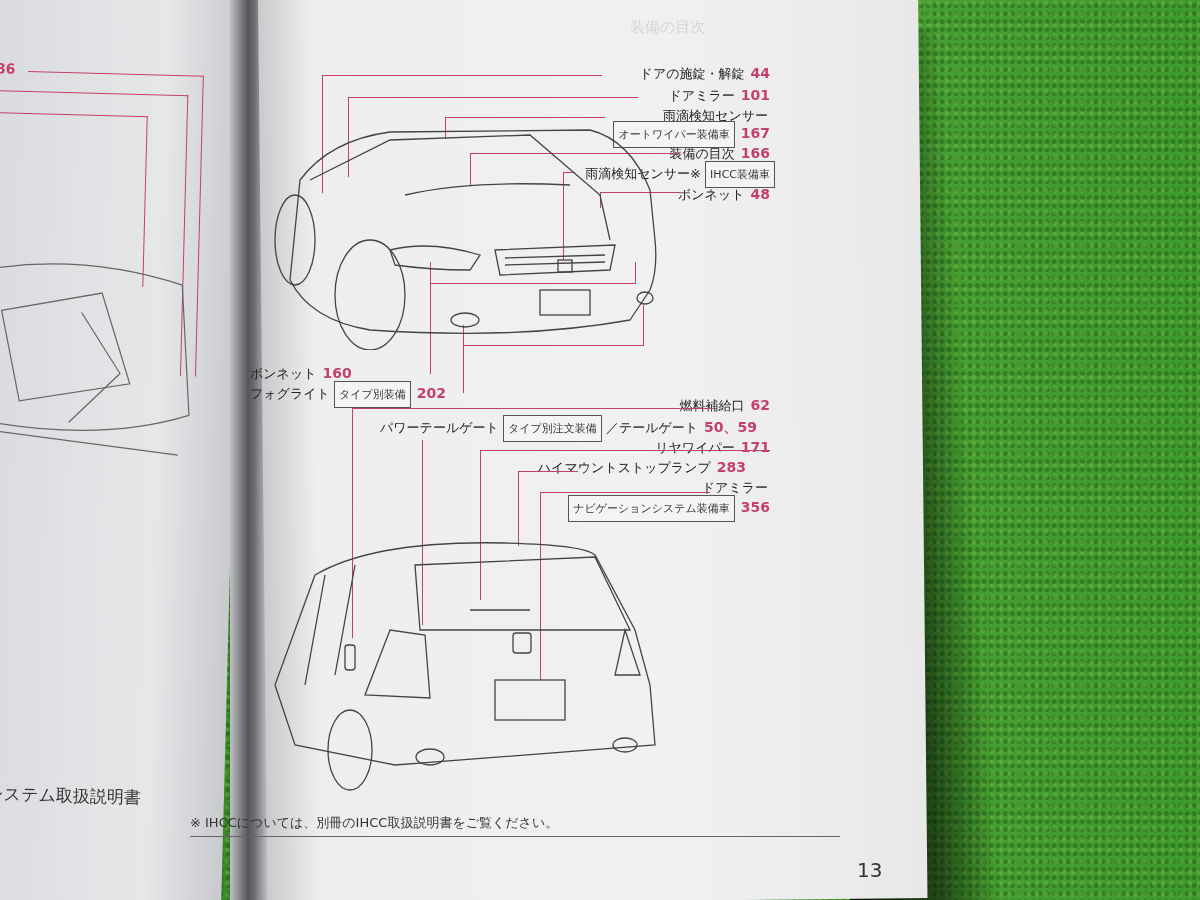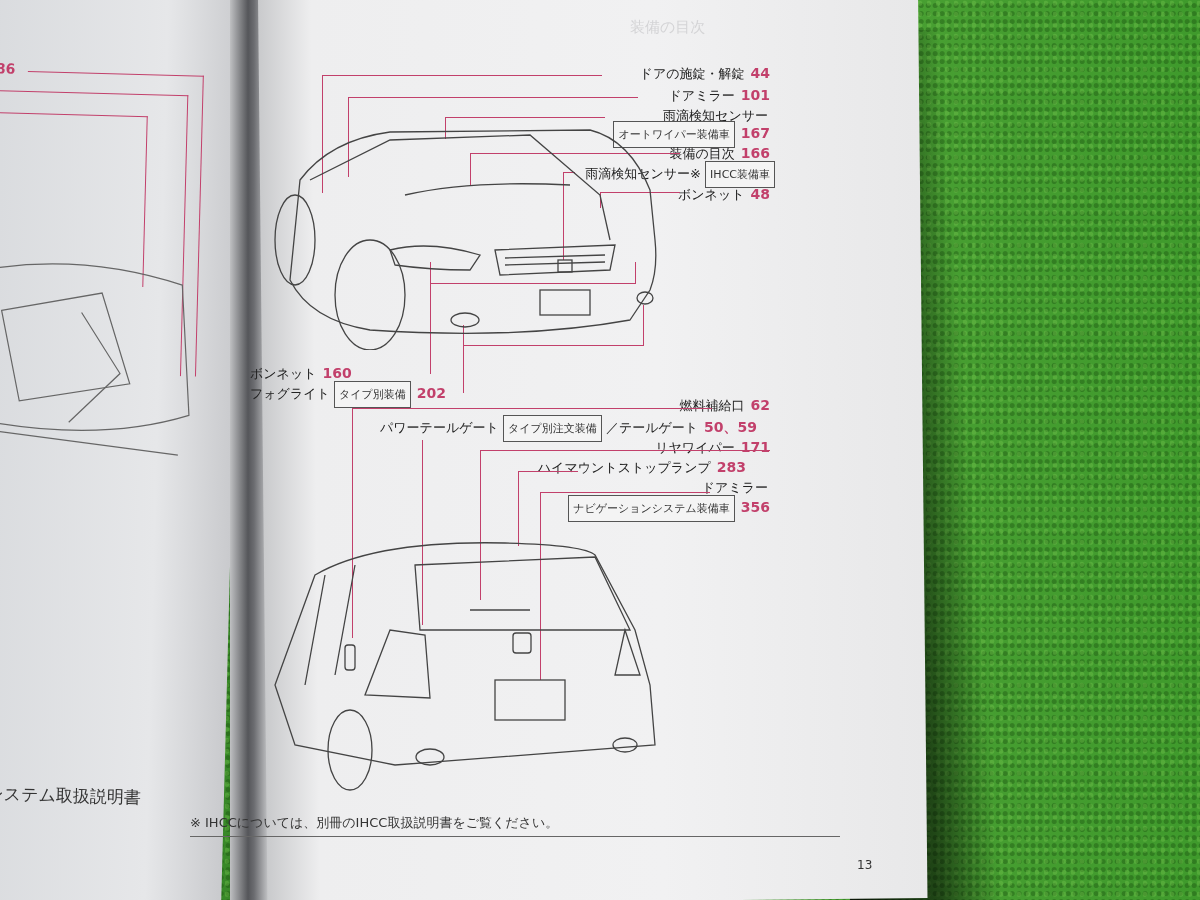--- a/index.html
+++ b/index.html
@@ -20,21 +20,21 @@
           background:linear-gradient(90deg,#bfc0c2,#55565a 45%,#6b6c70 60%,#cfd0d2);}
   .right-page{position:absolute;left:258px;top:-5px;width:660px;height:910px;
               background:linear-gradient(90deg,#c9cacc,#eeeeef 8%,#f1f1f2 60%,#e8e8e9);
               transform:rotate(-0.6deg);transform-origin:top left;}
   .lbl{position:absolute;font-size:13px;color:#222;white-space:nowrap;}
   .num{color:#c2406b;font-weight:bold;font-size:14px;margin-left:6px;}
   .box{border:1px solid #555;padding:6px 4px;font-size:11px;color:#333;background:#f4f4f4;}
   .line{position:absolute;background:#c2406b;}
   .note{position:absolute;left:190px;top:814px;font-size:13px;color:#333;}
   .rule{position:absolute;left:190px;top:836px;width:650px;height:1px;background:#666;}
-  .pagenum{position:absolute;left:857px;top:858px;font-size:12px;color:#333;text-align:center;}
+  .pagenum{position:absolute;left:857px;top:858px;font-size:20px;color:#333;text-align:center;}
   .lp-num{position:absolute;left:8px;top:70px;font-size:14px;font-weight:bold;color:#c2406b;}
   .lp-text{position:absolute;left:0;top:792px;font-size:17px;color:#333;}
   .lp-line{position:absolute;border:1px solid #c2406b;border-bottom:none;border-left:none;}
   .header-faint{position:absolute;left:630px;top:18px;font-size:15px;color:#d4d4d6;}
 </style>
 </head>
 <body>
 
 <div class="turf"></div>
 <div class="shadow"></div>

